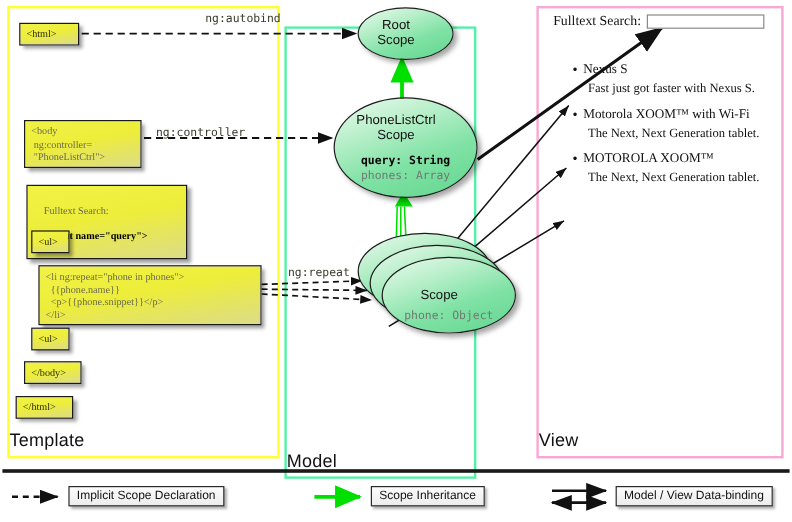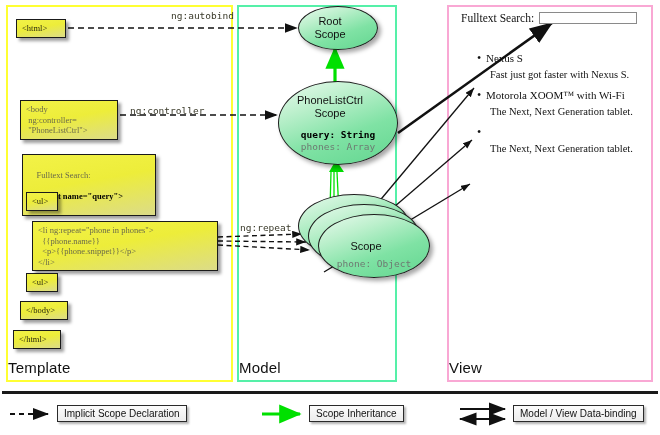--- a/index.html
+++ b/index.html
@@ -19,21 +19,21 @@
     left: 0; top: 0;
     width: 660px; height: 435px;
   }
   
   .column {
     position: absolute;
     background: #ffffff;
     box-sizing: border-box;
   }
   .col-template { left: 6px;   top: 5px;  width: 227px; height: 377px; border: 2px solid #ffff33; }
-  .col-model    { left: 237px; top: 5px;  width: 160px; height: 377px; border: 2px solid #55f0a8; }
+  .col-model    { left: 237px; top: 22px;  width: 160px; height: 377px; border: 2px solid #55f0a8; }
   .col-view     { left: 447px; top: 5px;  width: 206px; height: 377px; border: 2px solid #f9a8d4; }
 
   .col-label {
     position: absolute;
     bottom: 4px;
     left: 0; right: 0;
     font-size: 15px;
     color: #111;
     letter-spacing: .2px;
   }
@@ -299,20 +299,21 @@
         <div class="view-bullet">
           <span class="dot">•</span>
           <span>Motorola XOOM™  with Wi-Fi</span>
         </div>
         <div class="view-snip">The Next, Next Generation tablet.</div>
       </div>
 
       <div class="view-item">
         <div class="view-bullet">
           <span class="dot">•</span>
+          <span>MOTOROLA XOOM™</span>
         </div>
         <div class="view-snip">The Next, Next Generation tablet.</div>
       </div>
     </div>
   </div>
 
   <div class="legend-rule"></div>
 
   <div class="legend-box" style="left:57px; top:405px;">Implicit Scope Declaration</div>
   <div class="legend-box" style="left:309px; top:405px;">Scope Inheritance</div>

